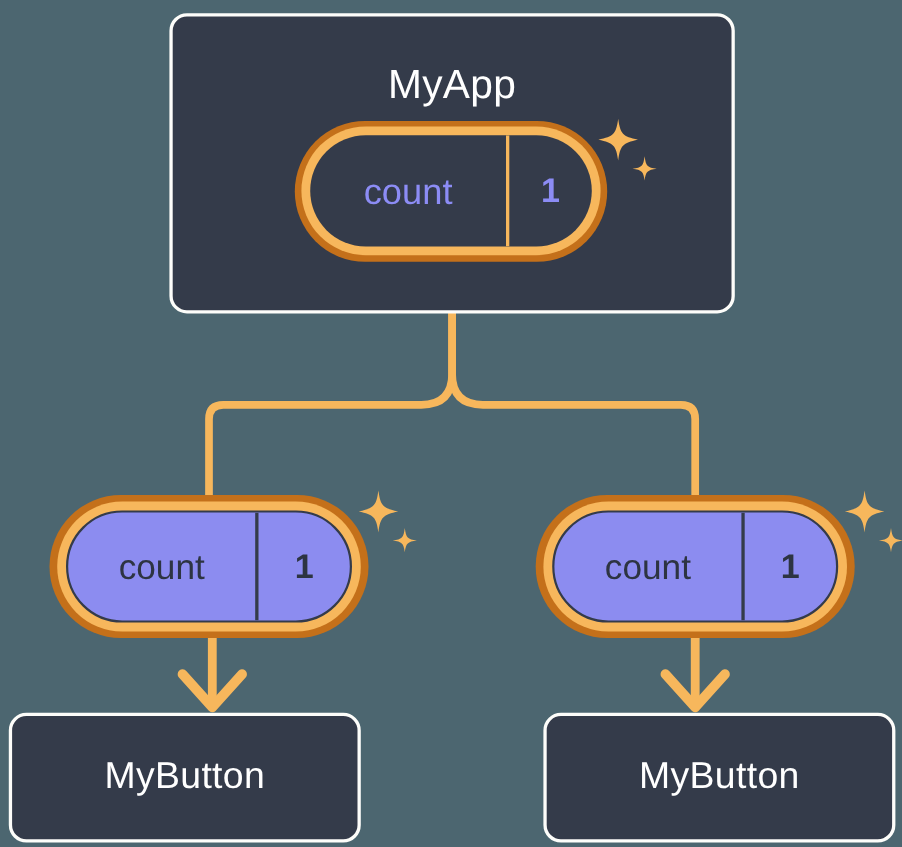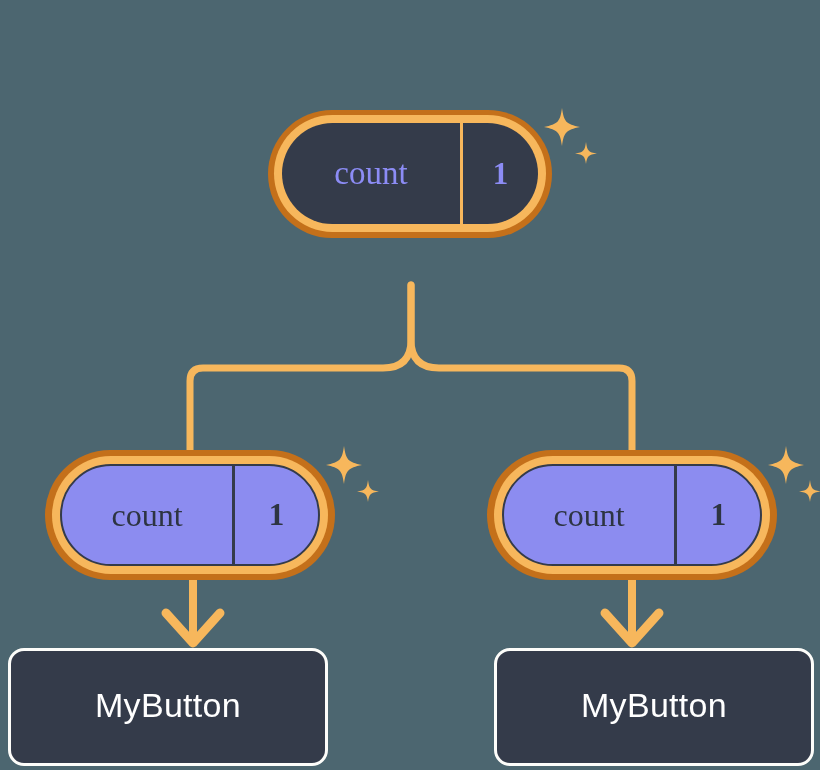--- a/index.html
+++ b/index.html
@@ -42,21 +42,20 @@
   #btn-card-right{left:494px;top:648px;width:320px;height:118px;}
   #btn-card-right .card-title{top:35px;font-size:34px;}
 
   
   .pill{
     position:absolute;
     box-sizing:border-box;
     border-radius:999px;
     display:flex;
     align-items:stretch;
-    font-family:Liberation Serif, serif;
   }
   
   .pill-ring{
     position:absolute;
     box-sizing:border-box;
     border-radius:999px;
     background:#c4701a;
   }
   .pill-ring2{
     position:absolute;
@@ -112,20 +111,23 @@
     <path d="M411,285 L411,340 Q411,368 383,368 L203,368 Q190,368 190,381 L190,455" fill="none" stroke="#f7b75c" stroke-width="7" stroke-linecap="round"></path>
     <path d="M411,285 L411,340 Q411,368 439,368 L619,368 Q632,368 632,381 L632,455" fill="none" stroke="#f7b75c" stroke-width="7" stroke-linecap="round"></path>
 
     <path d="M193,576 L193,643" fill="none" stroke="#f7b75c" stroke-width="8" stroke-linecap="butt"></path>
     <path d="M166,613 L193,643 L220,613" fill="none" stroke="#f7b75c" stroke-width="9" stroke-linecap="round" stroke-linejoin="round"></path>
 
     <path d="M632,576 L632,643" fill="none" stroke="#f7b75c" stroke-width="8" stroke-linecap="butt"></path>
     <path d="M605,613 L632,643 L659,613" fill="none" stroke="#f7b75c" stroke-width="9" stroke-linecap="round" stroke-linejoin="round"></path>
   </svg>
 
+  <div class="card" id="app-card">
+    <div class="card-title">MyApp</div>
+  </div>
 
   <div class="pill" id="pill-app">
     <div class="pill-ring"></div>
     <div class="pill-ring2"></div>
     <div class="pill-body">
       <div class="pill-name">count</div>
       <div class="pill-val">1</div>
     </div>
   </div>
 

